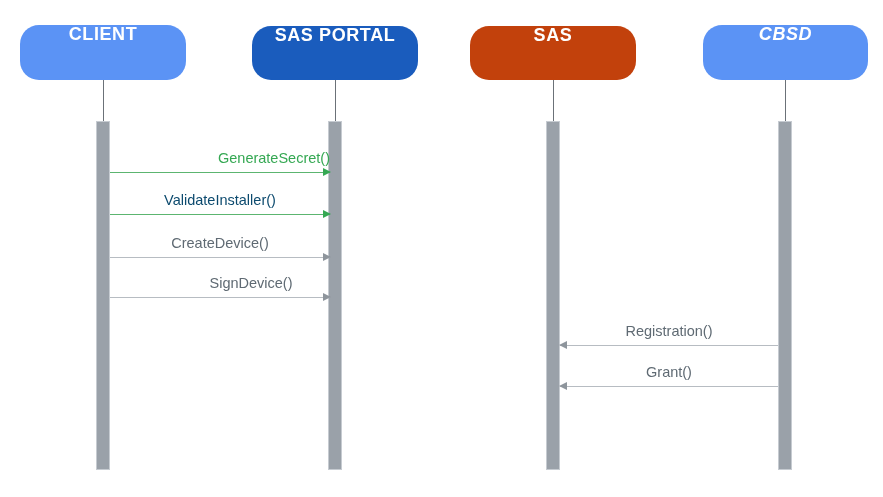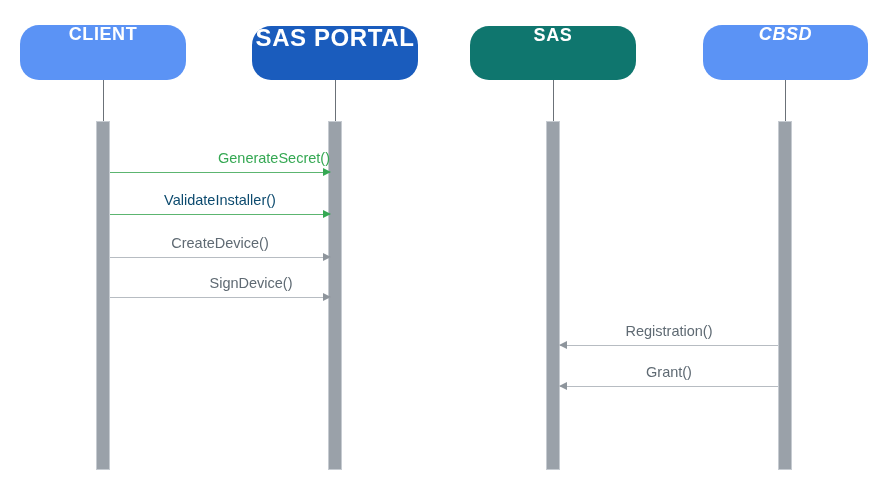--- a/index.html
+++ b/index.html
@@ -98,26 +98,26 @@
 <div id="diagram-canvas" style="width: 883px; height: 497px; background: rgb(255, 255, 255);">
 
   <div id="participants-layer">
       <div class="lifeline" style="left: 103px; top: 80px; height: 41px; background: rgb(107, 113, 120);"></div>
       <div class="activation-bar" style="left: 96px; top: 121px; width: 14px; height: 349px; background: rgb(154, 161, 169); border-color: rgb(198, 203, 209);"></div>
       <div class="participant-box" style="left: 20px; top: 25px; width: 166px; height: 55px; background: rgb(91, 147, 245); font-size: 18px; color: rgb(255, 255, 255);">
         <span class="participant-label">CLIENT</span>
       </div>
       <div class="lifeline" style="left: 335px; top: 80px; height: 41px; background: rgb(107, 113, 120);"></div>
       <div class="activation-bar" style="left: 328px; top: 121px; width: 14px; height: 349px; background: rgb(154, 161, 169); border-color: rgb(198, 203, 209);"></div>
-      <div class="participant-box" style="left: 252px; top: 26px; width: 166px; height: 54px; background: rgb(26, 92, 189); font-size: 24px; color: rgb(255, 255, 255);">
+      <div class="participant-box" style="left: 252px; top: 26px; width: 166px; height: 54px; background: rgb(26, 92, 189); font-size: 18px; color: rgb(255, 255, 255);">
         <span class="participant-label">SAS PORTAL</span>
       </div>
       <div class="lifeline" style="left: 553px; top: 80px; height: 41px; background: rgb(107, 113, 120);"></div>
       <div class="activation-bar" style="left: 546px; top: 121px; width: 14px; height: 349px; background: rgb(154, 161, 169); border-color: rgb(198, 203, 209);"></div>
-      <div class="participant-box" style="left: 470px; top: 26px; width: 166px; height: 54px; background: #0f766e; font-size: 18px; color: rgb(255, 255, 255);">
+      <div class="participant-box" style="left: 470px; top: 26px; width: 166px; height: 54px; background: #c2410c; font-size: 18px; color: rgb(255, 255, 255);">
         <span class="participant-label">SAS</span>
       </div>
       <div class="lifeline" style="left: 785px; top: 80px; height: 41px; background: rgb(107, 113, 120);"></div>
       <div class="activation-bar" style="left: 778px; top: 121px; width: 14px; height: 349px; background: rgb(154, 161, 169); border-color: rgb(198, 203, 209);"></div>
       <div class="participant-box" style="left: 703px; top: 25px; width: 165px; height: 55px; background: rgb(91, 147, 245); font-size: 18px; color: rgb(255, 255, 255); font-style: italic;">
         <span class="participant-label">CBSD</span>
       </div>
     </div>
 
   <div id="messages-layer">

